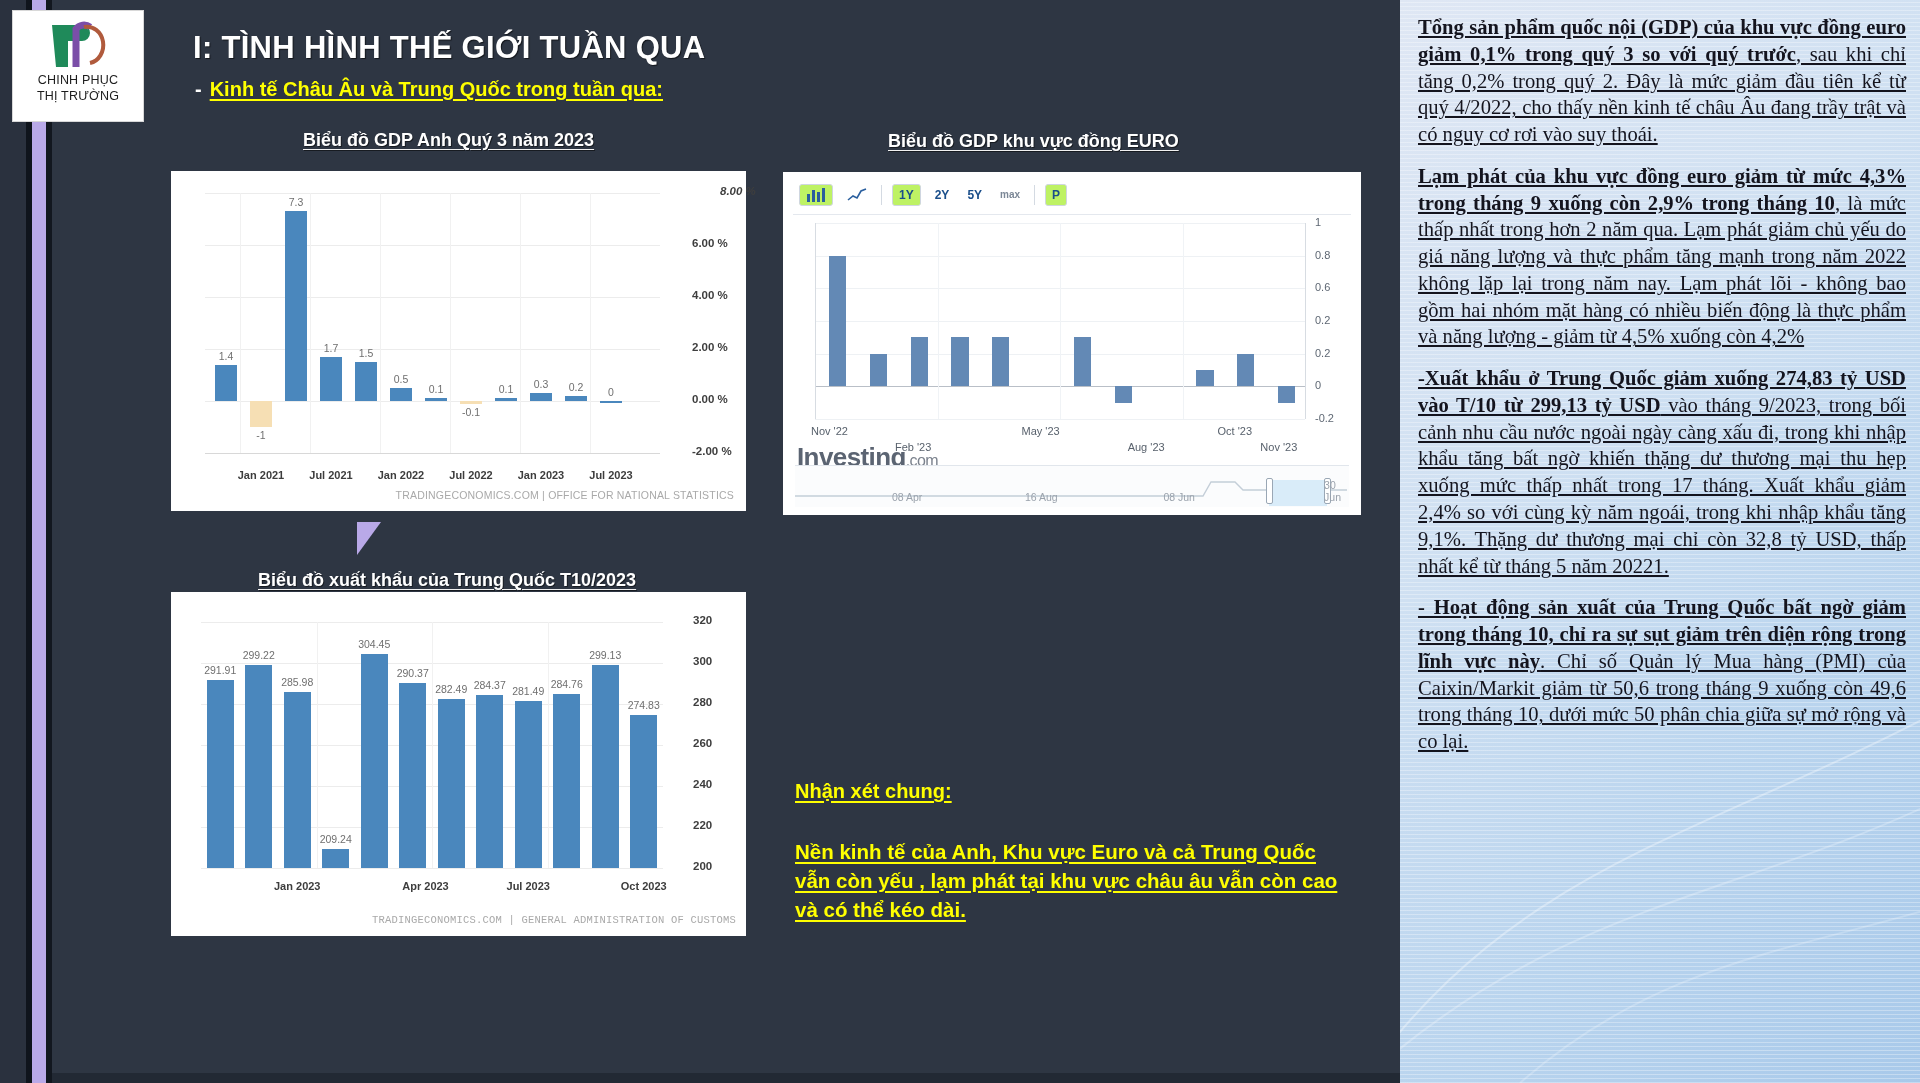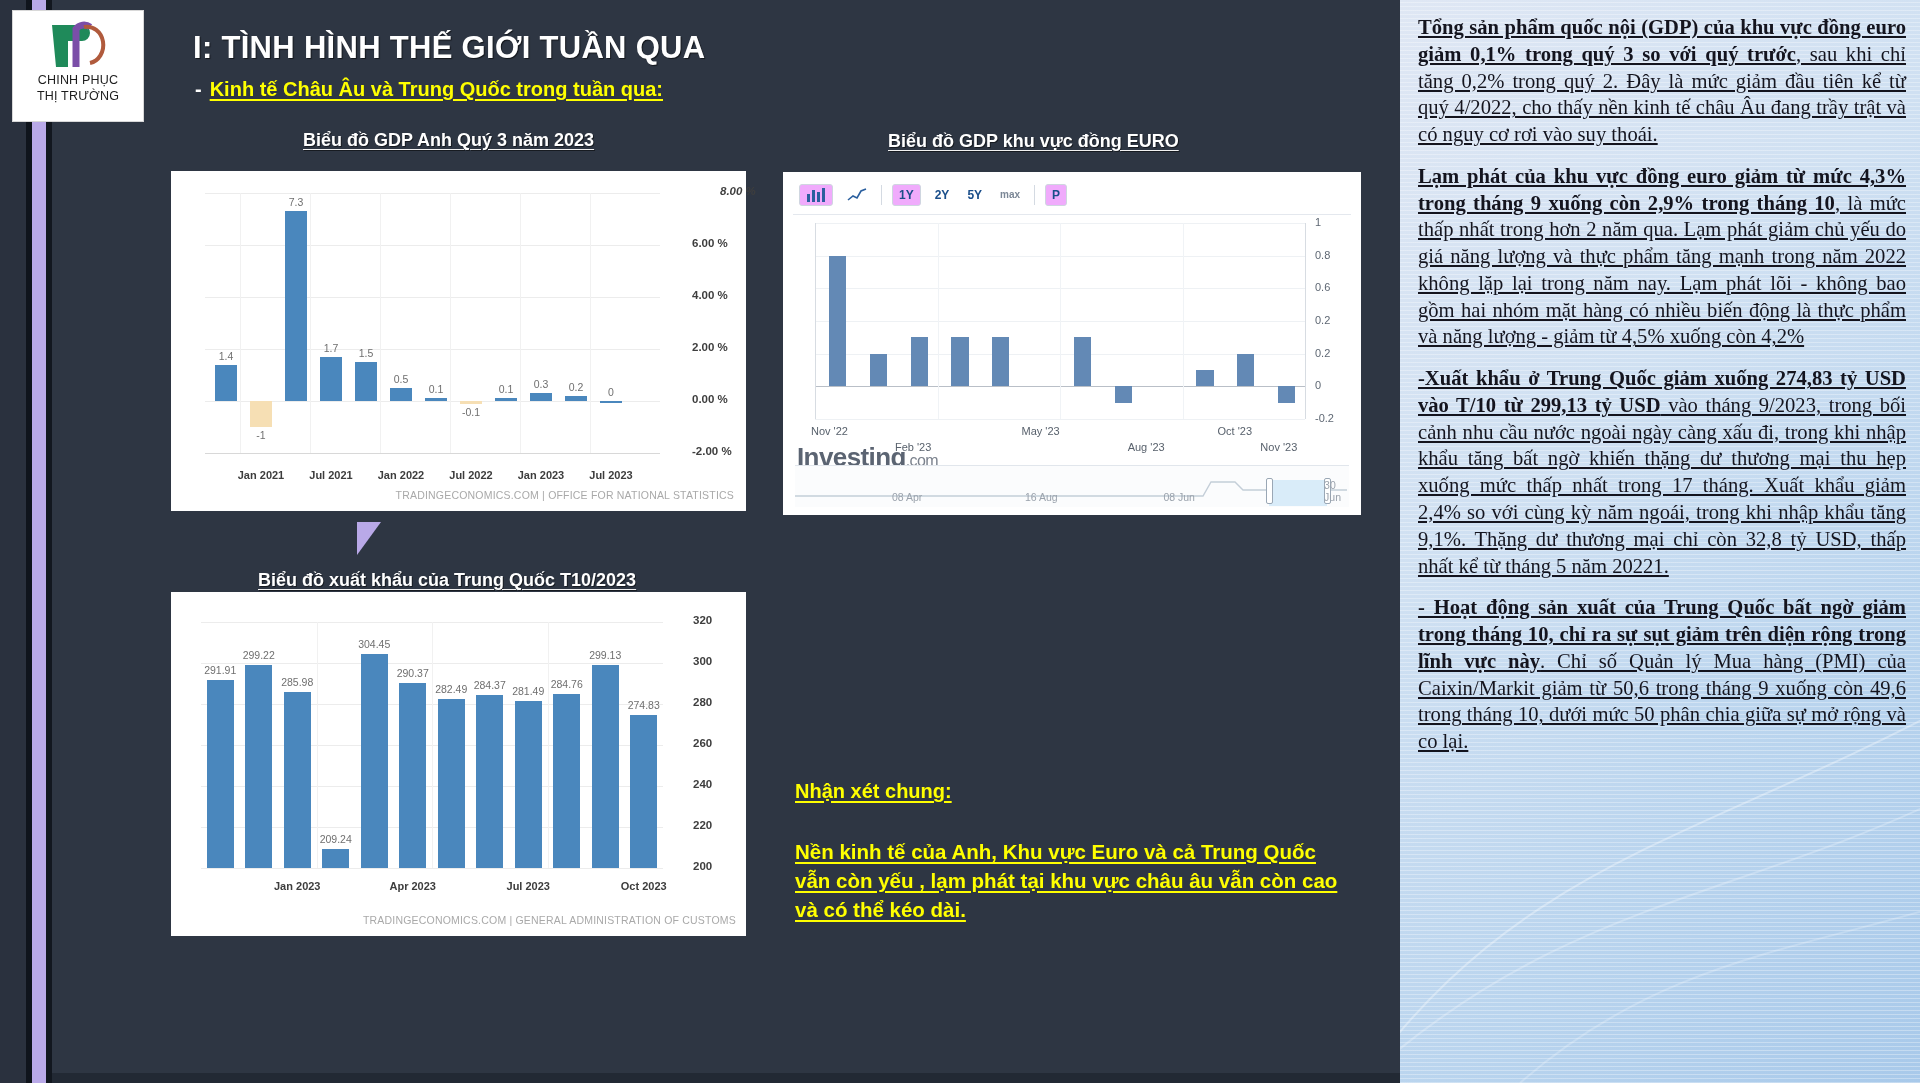--- a/index.html
+++ b/index.html
@@ -75,21 +75,21 @@
   
   #uk-plot { left:34px; top:22px; width:455px; height:260px; }
   #uk-axis0 { position:absolute; left:34px; top:282px; width:455px; height:1px; background:#d8d8d8; }
 
   
   .inv-toolbar{
     position:absolute; left:10px; top:8px; right:10px; height:30px;
     display:flex; align-items:center; gap:10px; padding:0 6px;
   }
   .inv-btn{
-    border:1px solid #cfd6e0; background:#f0abfc; border-radius:3px;
+    border:1px solid #cfd6e0; background:#bef264; border-radius:3px;
     padding:2px 6px; font-size:12px; color:#1a4e8a; font-weight:bold; line-height:16px;
   }
   .inv-btn.flat{ border:none; background:transparent; padding:2px 4px;}
   .inv-sep{ width:1px; height:20px; background:#d4dae2; }
   .inv-icon{ width:20px; height:16px; display:block; }
   .inv-body{ position:absolute; left:10px; top:42px; right:10px; bottom:56px; border-top:1px solid #e4e8ee; }
   .inv-wm{ position:absolute; left:14px; bottom:42px; font-size:26px; font-weight:bold; color:#5b6472; letter-spacing:-.6px;}
   .inv-wm small{ font-size:16px; font-weight:normal; color:#7b828d;}
   .inv-range{
     position:absolute; left:12px; right:12px; bottom:8px; height:42px;
@@ -345,25 +345,25 @@
       <div class="bar" style="left: 352.275px; top: 72.242px; width: 26.95px; height: 173.758px;"></div>
       <div class="blabel" style="left: 341.75px; top: 56.242px; width: 48px;">284.76</div>
       <div class="bar" style="left: 390.775px; top: 42.7835px; width: 26.95px; height: 203.216px;"></div>
       <div class="blabel" style="left: 380.25px; top: 26.7835px; width: 48px;">299.13</div>
       <div class="bar" style="left: 429.275px; top: 92.5985px; width: 26.95px; height: 153.401px;"></div>
       <div class="blabel" style="left: 418.75px; top: 76.5985px; width: 48px;">274.83</div>
       <div class="vgrid" style="left: 115.5px;"></div>
       <div class="vgrid" style="left: 231px;"></div>
       <div class="vgrid" style="left: 346.5px;"></div>
       <div class="xlab" style="left: 60.25px; top: 258px; width: 72px; text-align: center;">Jan 2023</div>
-      <div class="xlab" style="left: 175.75px; top: 258px; width: 72px; text-align: center;">Apr 2023</div>
+      <div class="xlab" style="left: 175.75px; top: 258px; width: 72px; text-align: right;">Apr 2023</div>
       <div class="xlab" style="left: 291.25px; top: 258px; width: 72px; text-align: center;">Jul 2023</div>
       <div class="xlab" style="left: 406.75px; top: 258px; width: 72px; text-align: center;">Oct 2023</div>
     </div>
-  <div class="source" style="right:10px; bottom:10px;">TRADINGECONOMICS.COM | GENERAL ADMINISTRATION OF CUSTOMS</div>
+  <div class="source" style="right:10px; bottom:10px;font-family:Liberation Mono, monospace;">TRADINGECONOMICS.COM | GENERAL ADMINISTRATION OF CUSTOMS</div>
 </div>
 
 <div class="comment-head">Nhận xét chung:</div>
 <div class="comment-body">Nền kinh tế của Anh, Khu vực Euro và cả Trung Quốc vẫn còn yếu , lạm phát tại khu vực châu âu vẫn còn cao và có thể kéo dài.</div>
 
 <div class="article">
   <svg class="swoosh" viewBox="0 0 520 1083" preserveAspectRatio="none">
     <path d="M-40 1083 C 120 860, 300 840, 560 700" fill="none" stroke="#ffffff" stroke-width="2" opacity=".6"></path>
     <path d="M-40 1083 C 160 900, 340 900, 560 790" fill="none" stroke="#ffffff" stroke-width="2" opacity=".45"></path>
     <path d="M120 1083 C 260 960, 400 950, 560 900" fill="none" stroke="#ffffff" stroke-width="2" opacity=".4"></path>

